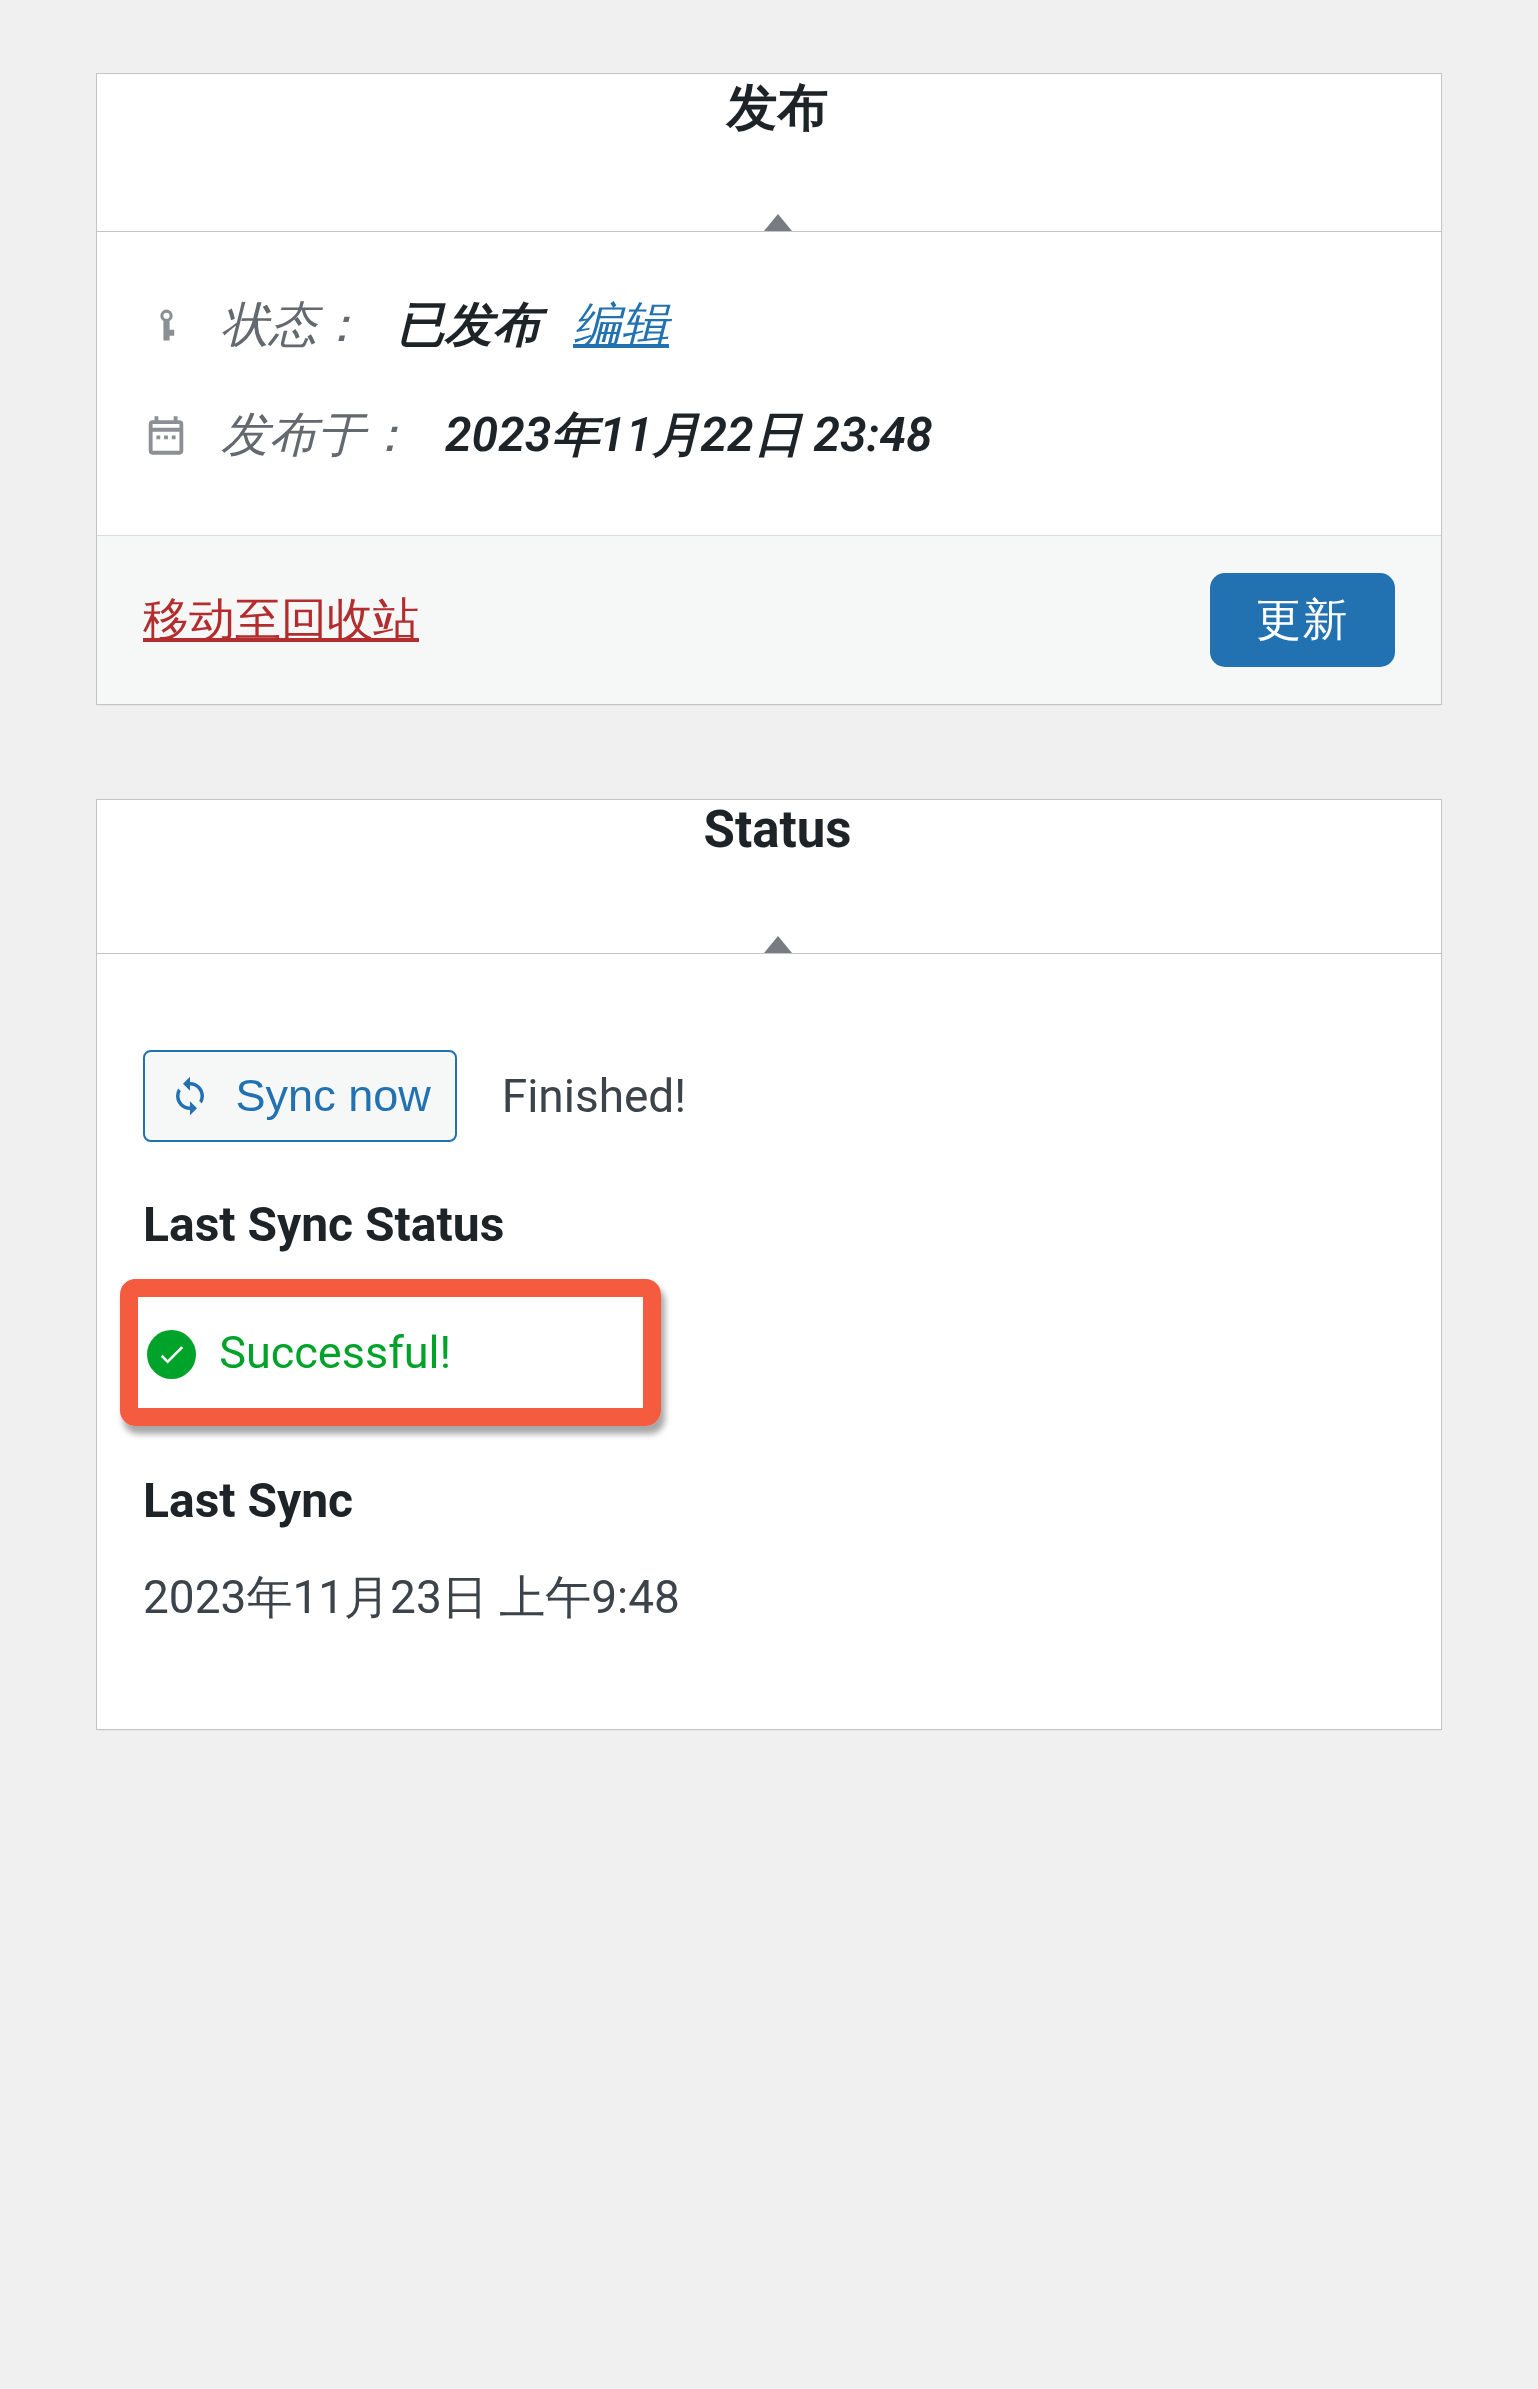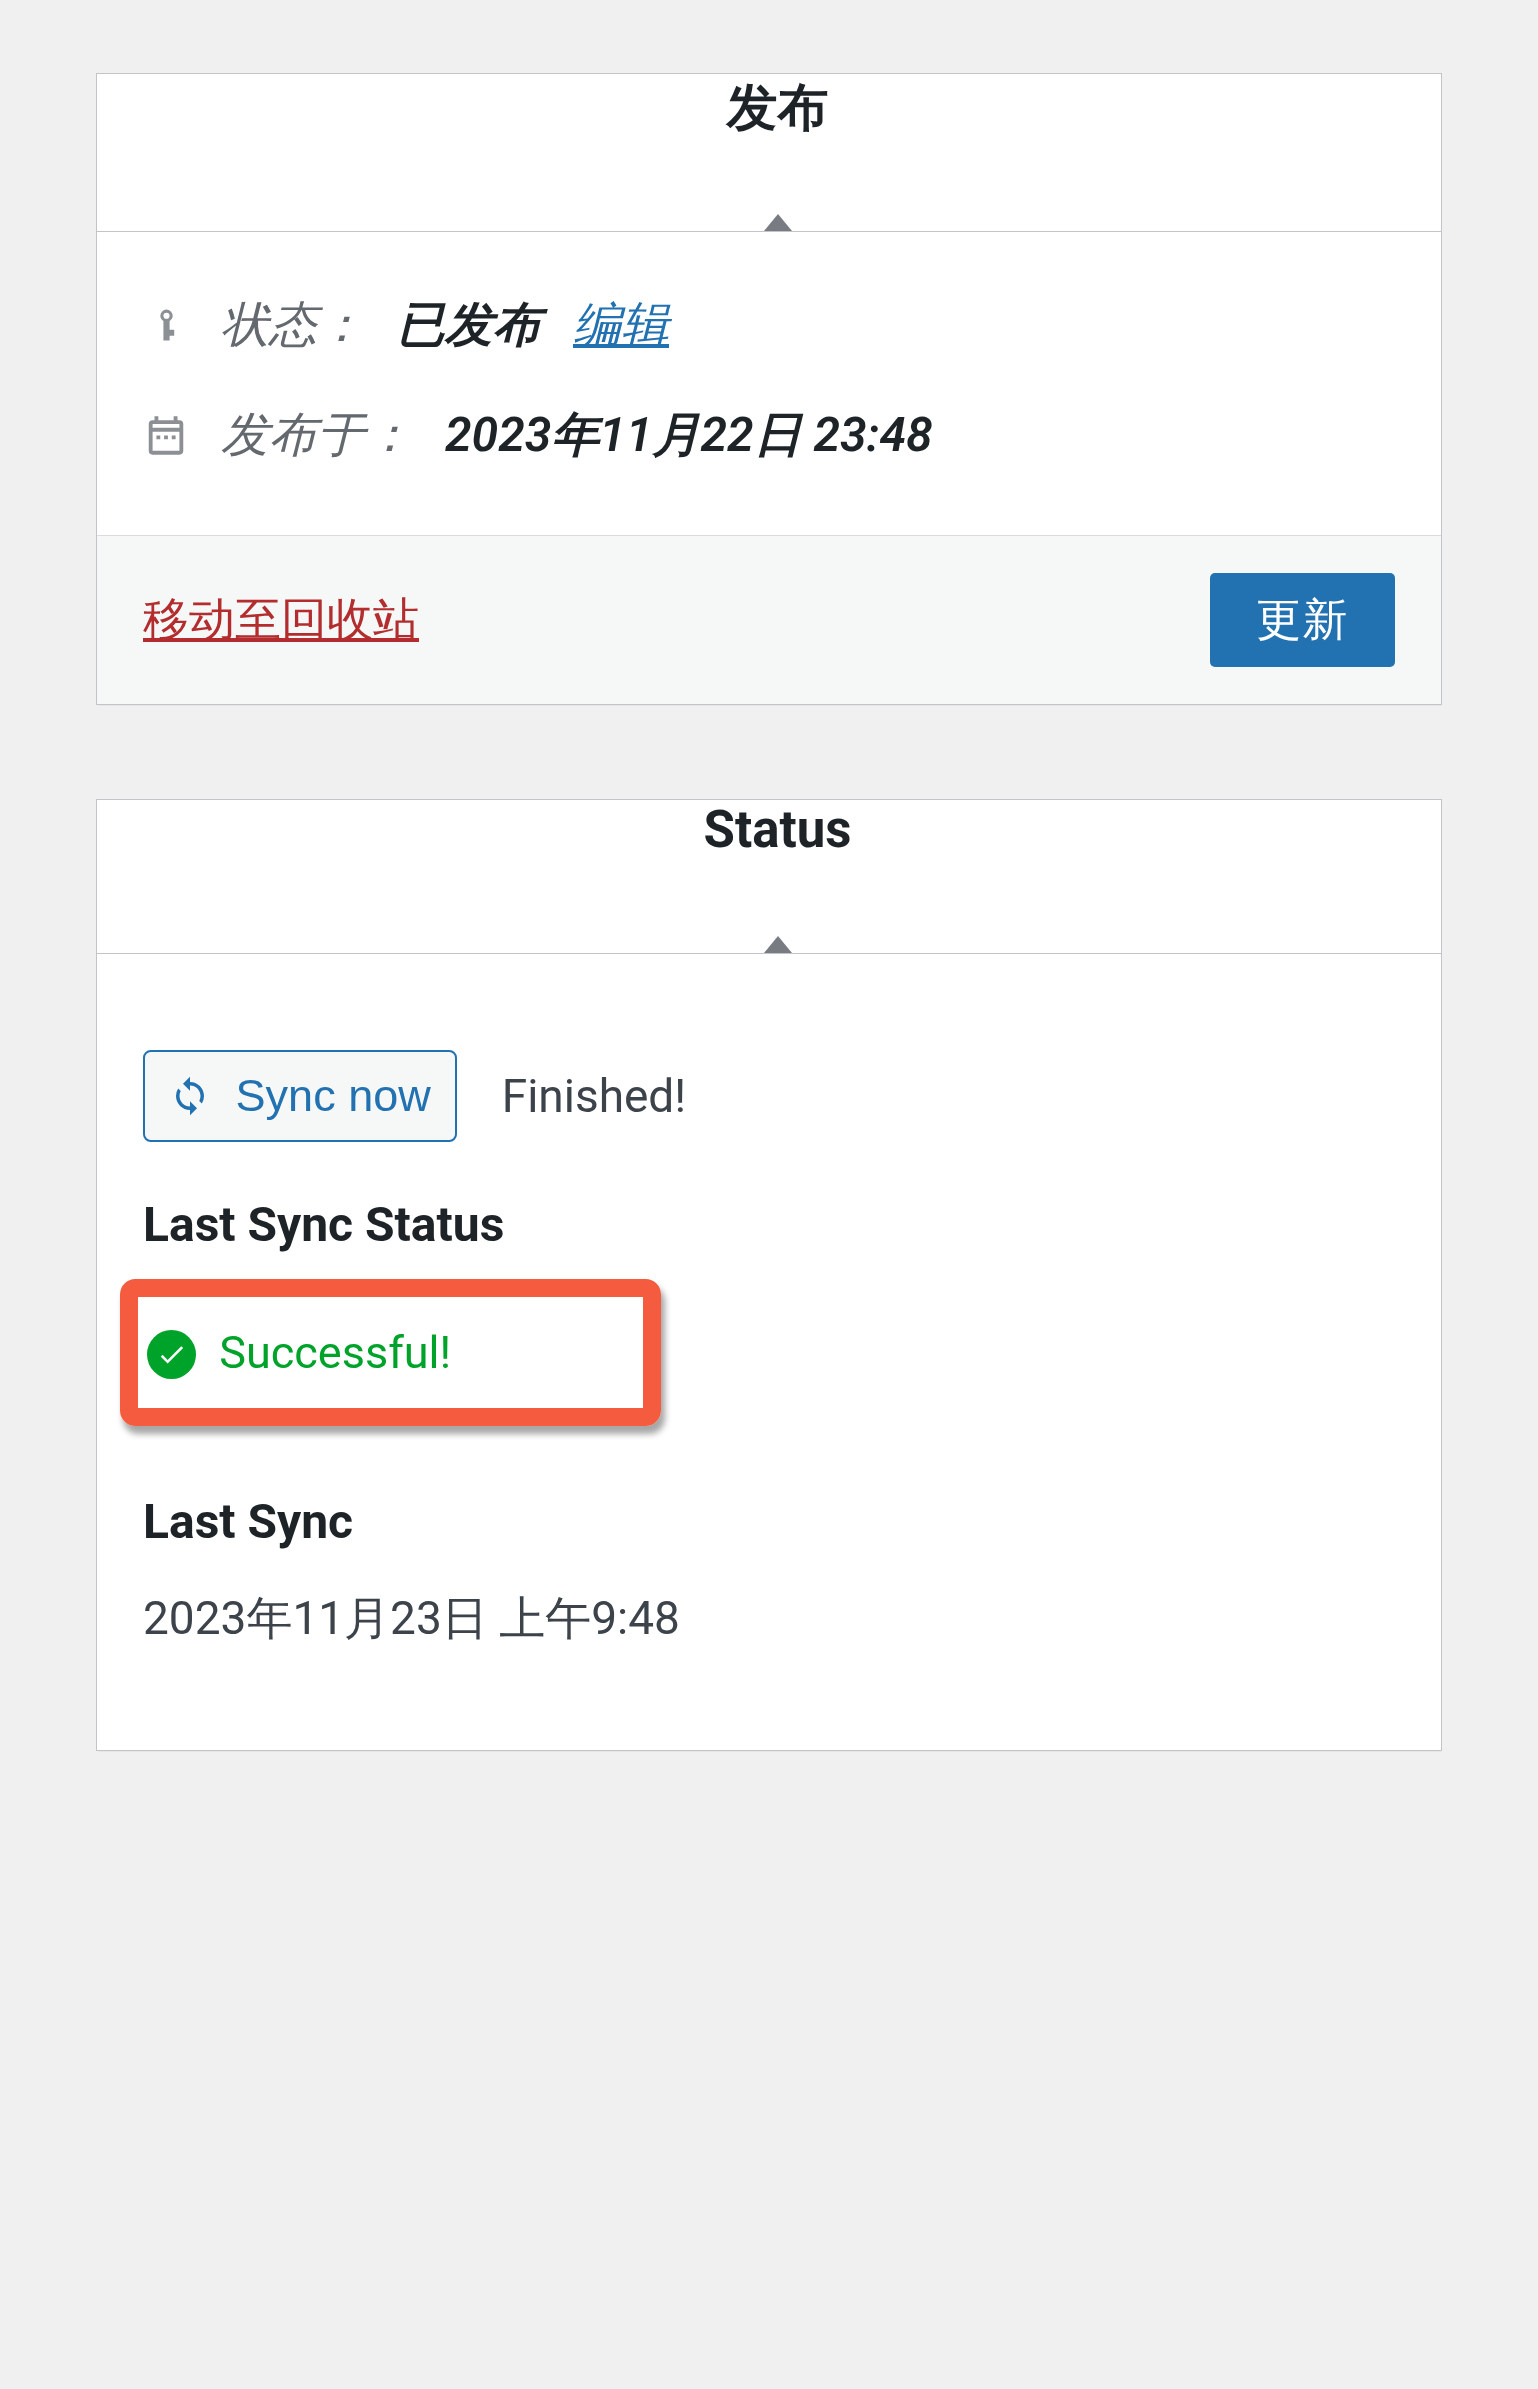--- a/index.html
+++ b/index.html
@@ -82,21 +82,21 @@
   #publishing-action .button-primary {
     display: inline-flex;
     align-items: center;
     justify-content: center;
     background: #2271b1;
     color: #fff;
     border: none;
     font-size: 45px;
     height: 94px;
     padding: 0 46px;
-    border-radius: 5px;
+    border-radius: 15px;
     cursor: pointer;
     font-weight: 400;
     letter-spacing: 1.5px;
   }
 
   
   #actionsdiv { margin-top: 94px; }
   #actionsdiv .postbox-header { height: 154px; }
   #actionsdiv .inside {
     padding: 48px 46px 100px 46px;
@@ -121,21 +121,21 @@
     font-size: 45px;
     cursor: pointer;
   }
   .sync-icon { width: 42px; height: 42px; }
   .finished { font-size: 46px; color: #3c434a; }
 
   .section-head {
     font-size: 48px;
     font-weight: 700;
     color:#1d2327;
-    margin-top: 36px;
+    margin-top: 15px;
   }
 
   .status-highlight {
     display: inline-flex;
     align-items: flex-end;
     gap: 23px;
     padding: 29px 192px 29px 9.2px;
     margin: 26px 0 31px -23px;
     border: 18.5px solid #f55b3f;
     border-radius: 15.4px;

